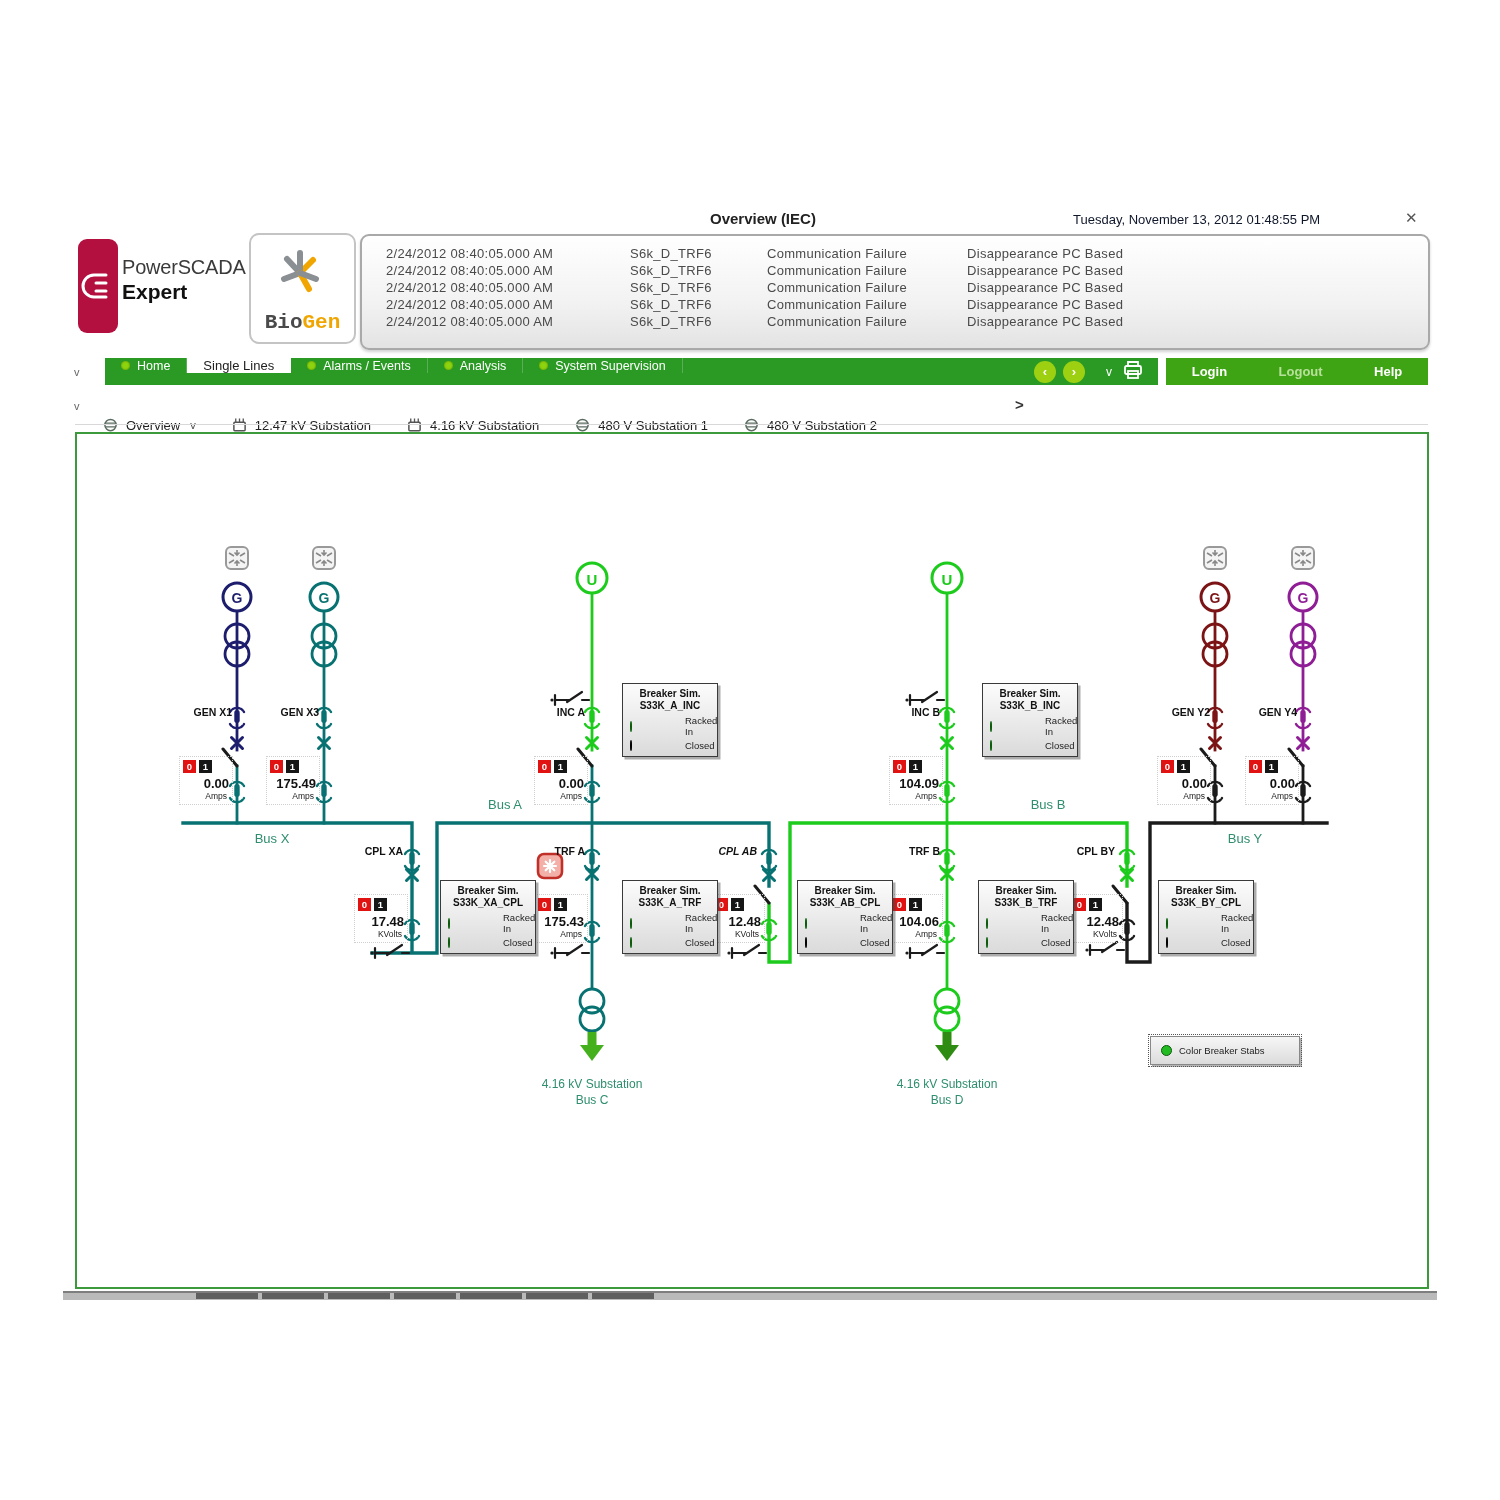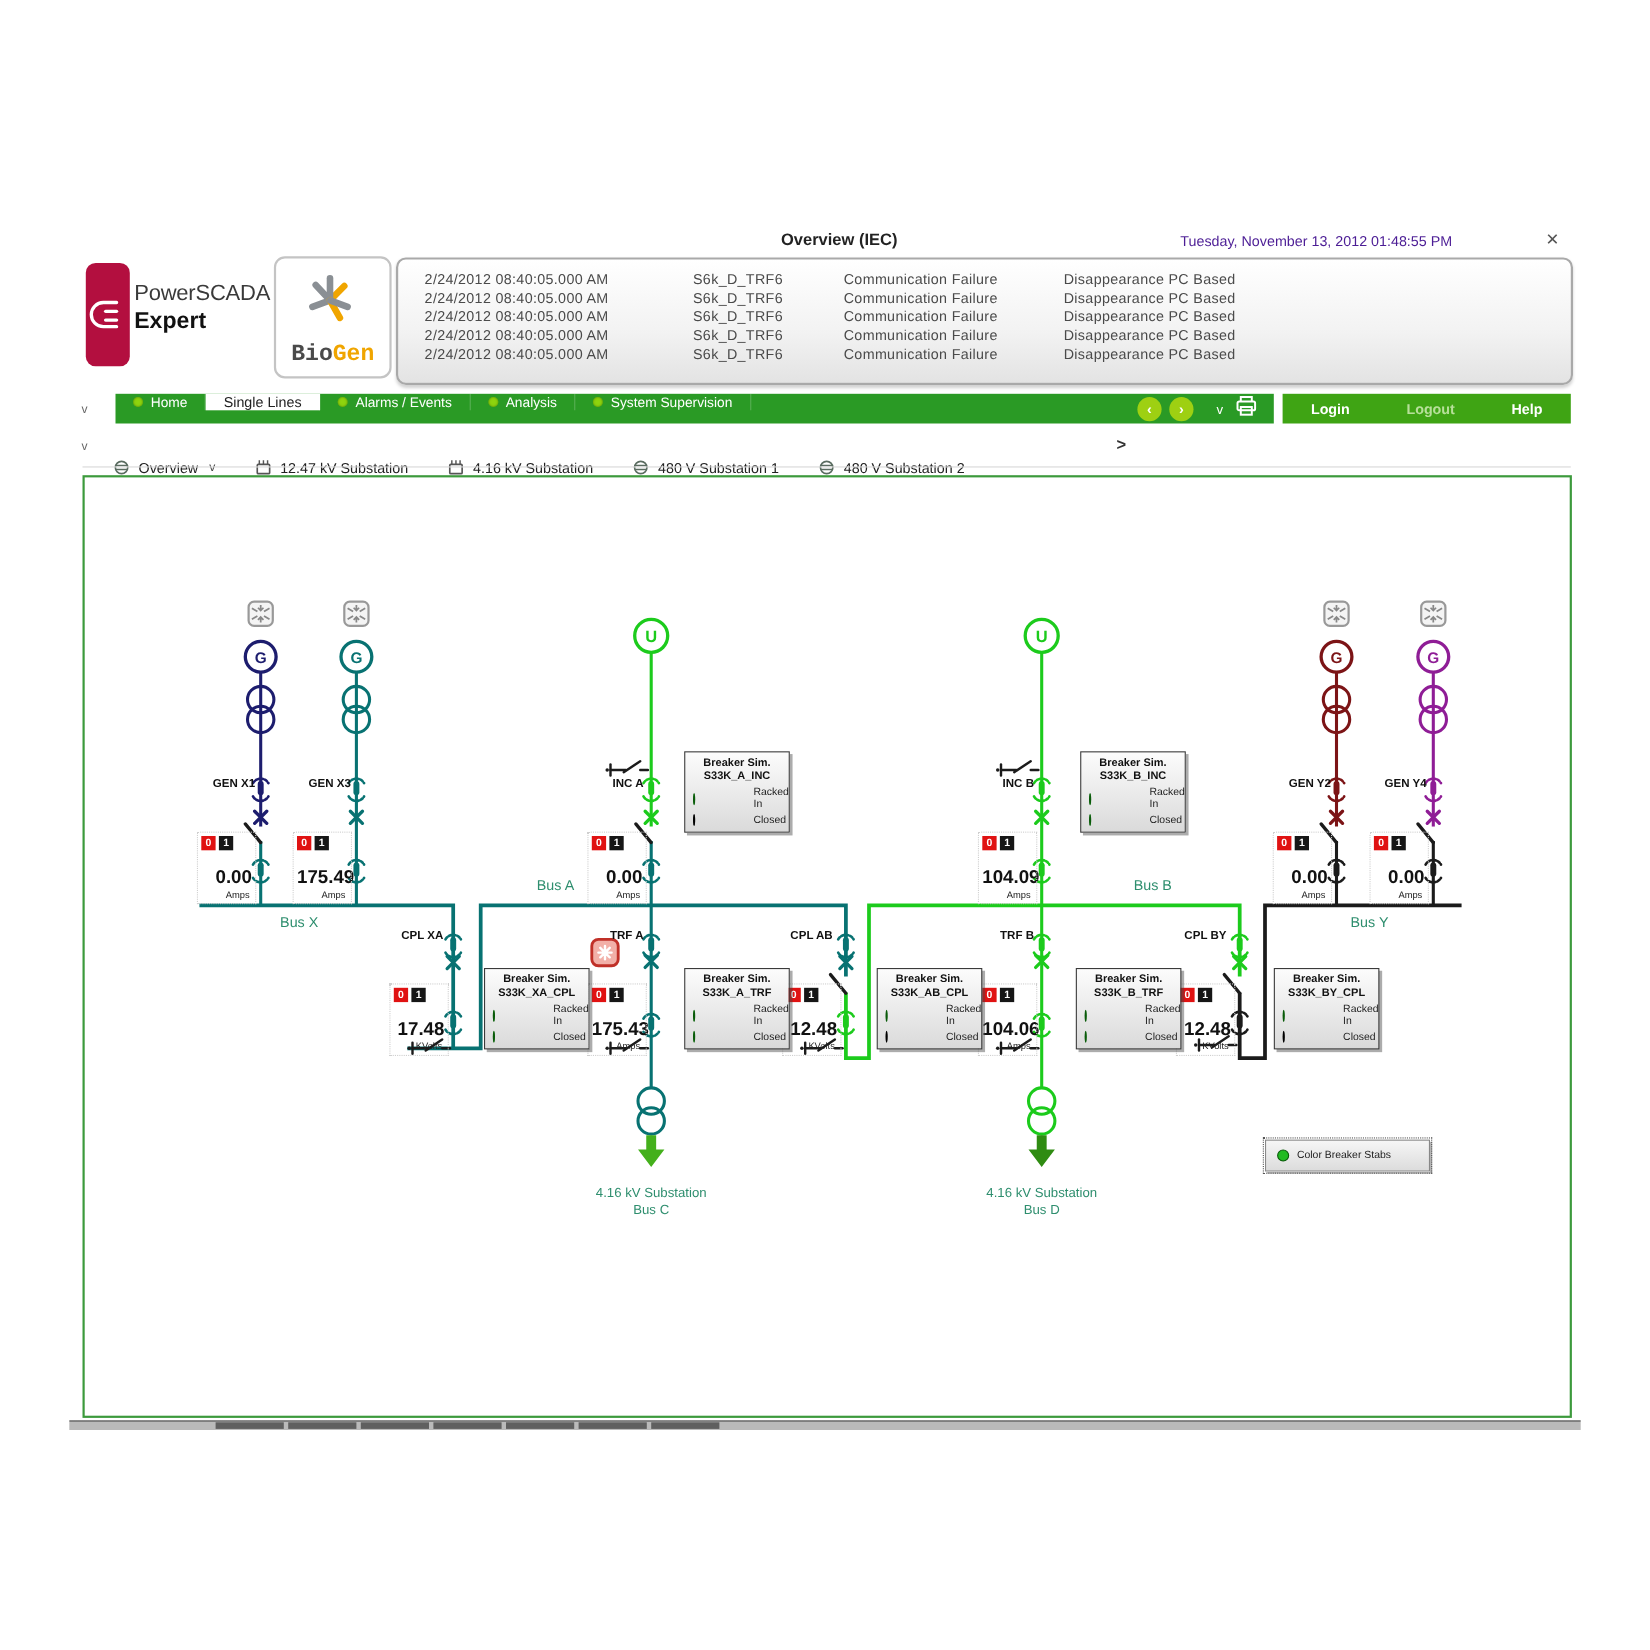--- a/index.html
+++ b/index.html
@@ -2,21 +2,21 @@
 <html><head>
 <meta charset="utf-8">
 <style>
   html,body{margin:0;padding:0;background:#fff;}
   #screen{position:relative;width:1500px;height:1500px;background:#fff;
     font-family:"Liberation Sans",sans-serif;color:#222;overflow:hidden;}
   .abs{position:absolute;}
 
   
   .win-title{font-weight:bold;font-size:15px;color:#222;}
-  .win-date{font-size:13px;color:#4c1d95;}
+  .win-date{font-size:13px;color:#0f172a;}
   .win-close{font-size:15px;color:#555;cursor:pointer;}
   .alarm-panel{left:360px;top:234px;width:1066px;height:112px;border:2px solid #a9a9a9;
     border-radius:9px;background:linear-gradient(180deg,#ffffff 0%,#f2f2f2 60%,#e3e3e3 100%);
     box-shadow:0 2px 3px rgba(0,0,0,.18);}
   .alarm-rows{position:absolute;left:24px;top:10px;right:10px;}
   .alarm-row{position:relative;height:17px;font-size:13px;color:#4a4a4a;letter-spacing:.3px;white-space:nowrap;}
   .alarm-row span{position:absolute;top:0;}
   .al-time{left:0;} .al-dev{left:244px;} .al-msg{left:381px;} .al-det{left:581px;}
 
   .ps-badge{left:78px;top:239px;width:40px;height:94px;background:#b30f3f;border-radius:9px;}
@@ -54,21 +54,21 @@
 
   
   .canvas{left:75px;top:432px;width:1350px;height:853px;border:2px solid #3c9a3c;background:#fff;}
   .dev-label{width:72px;text-align:right;font-size:10.5px;font-weight:bold;color:#111;white-space:nowrap;}
   .bus-label{width:80px;text-align:center;font-size:13px;color:#2e8e6e;}
   .vg{width:46px;outline:1px dotted #cfcfcf;outline-offset:3px;}
   .vg-boxes{display:flex;gap:3px;}
   .tog{width:13px;height:13px;color:#fff;font-size:9.5px;font-weight:bold;display:flex;
     align-items:center;justify-content:center;cursor:pointer;}
   .tog-0{background:#e01212;} .tog-1{background:#161616;}
-  .vg-val{font-weight:bold;font-size:17px;text-align:right;margin-top:15px;color:#111;}
+  .vg-val{font-weight:bold;font-size:13px;text-align:right;margin-top:3px;color:#111;}
   .vg-unit{font-size:8.5px;text-align:right;padding-right:2px;color:#222;}
   .sim{width:84px;background:linear-gradient(180deg,#fcfcfc,#dadada);border:1.5px solid #3a3a3a;
     box-shadow:2.5px 2.5px 0 rgba(70,70,70,.45);padding:4px 5px 5px 5px;cursor:pointer;}
   .sim-t{font-size:10px;font-weight:bold;text-align:center;line-height:12px;color:#111;white-space:nowrap;}
   .sim-row{display:flex;align-items:center;gap:6px;margin-top:3px;padding-left:2px;}
   .sim-row span{font-size:9.5px;color:#222;padding-left:47px;}
   .dot{width:9px;height:9px;border-radius:50%;}
   .dot-green{background:radial-gradient(circle at 35% 35%,#9f9,#1aa California01);background-color:#22bb22;border:1px solid #0a5a0a;}
   .dot-black{background:#111;border:1px solid #000;}
   .sub-label{width:170px;text-align:center;font-size:12px;line-height:16px;color:#2e8e6e;}
@@ -397,21 +397,21 @@
 
   <div id="overlay">
       <div class="abs dev-label" style="left: 160px; top: 706px;">GEN X1</div>
       <div class="abs dev-label" style="left: 247px; top: 706px;">GEN X3</div>
       <div class="abs dev-label" style="left: 513px; top: 706px;">INC A</div>
       <div class="abs dev-label" style="left: 868px; top: 706px;">INC B</div>
       <div class="abs dev-label" style="left: 1138px; top: 706px;">GEN Y2</div>
       <div class="abs dev-label" style="left: 1225px; top: 706px;">GEN Y4</div>
       <div class="abs dev-label" style="left: 331px; top: 845px;">CPL XA</div>
       <div class="abs dev-label" style="left: 513px; top: 845px;">TRF A</div>
-      <div class="abs dev-label" style="left: 685px; top: 845px;">CPL AB</div>
+      <div class="abs dev-label" style="left: 685px; top: 845px; font-style: italic;">CPL AB</div>
       <div class="abs dev-label" style="left: 868px; top: 845px;">TRF B</div>
       <div class="abs dev-label" style="left: 1043px; top: 845px;">CPL BY</div>
       <div class="abs bus-label" style="left: 232px; top: 831px;">Bus X</div>
       <div class="abs bus-label" style="left: 465px; top: 797px;">Bus A</div>
       <div class="abs bus-label" style="left: 1008px; top: 797px;">Bus B</div>
       <div class="abs bus-label" style="left: 1205px; top: 831px;">Bus Y</div>
       <div class="abs vg" style="left: 183px; top: 760px;">
     <div class="vg-boxes">
       <div class="tog tog-0">0</div>
       <div class="tog tog-1">1</div>

